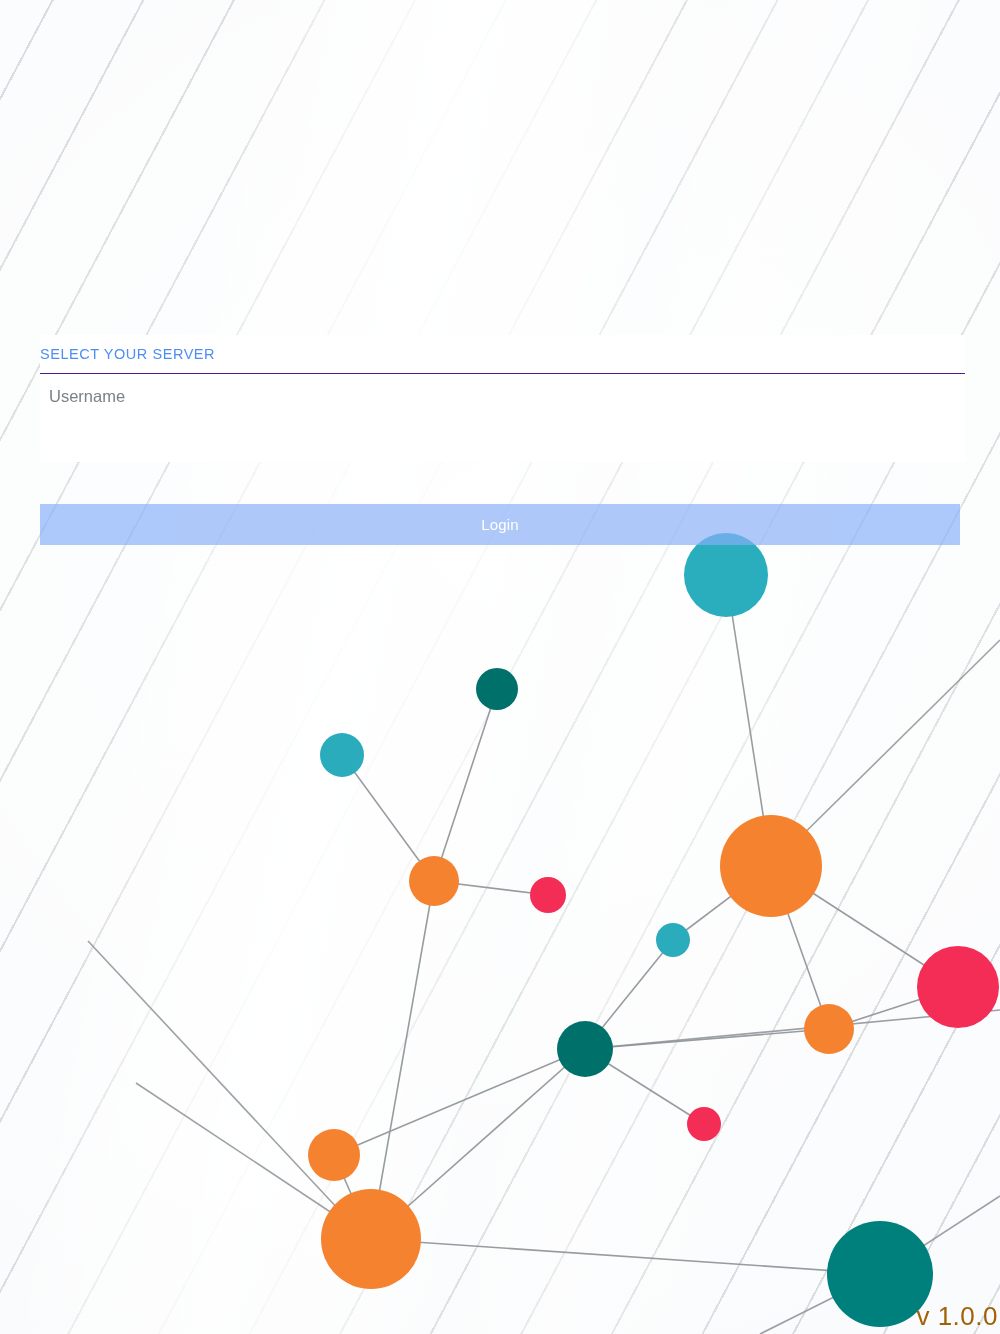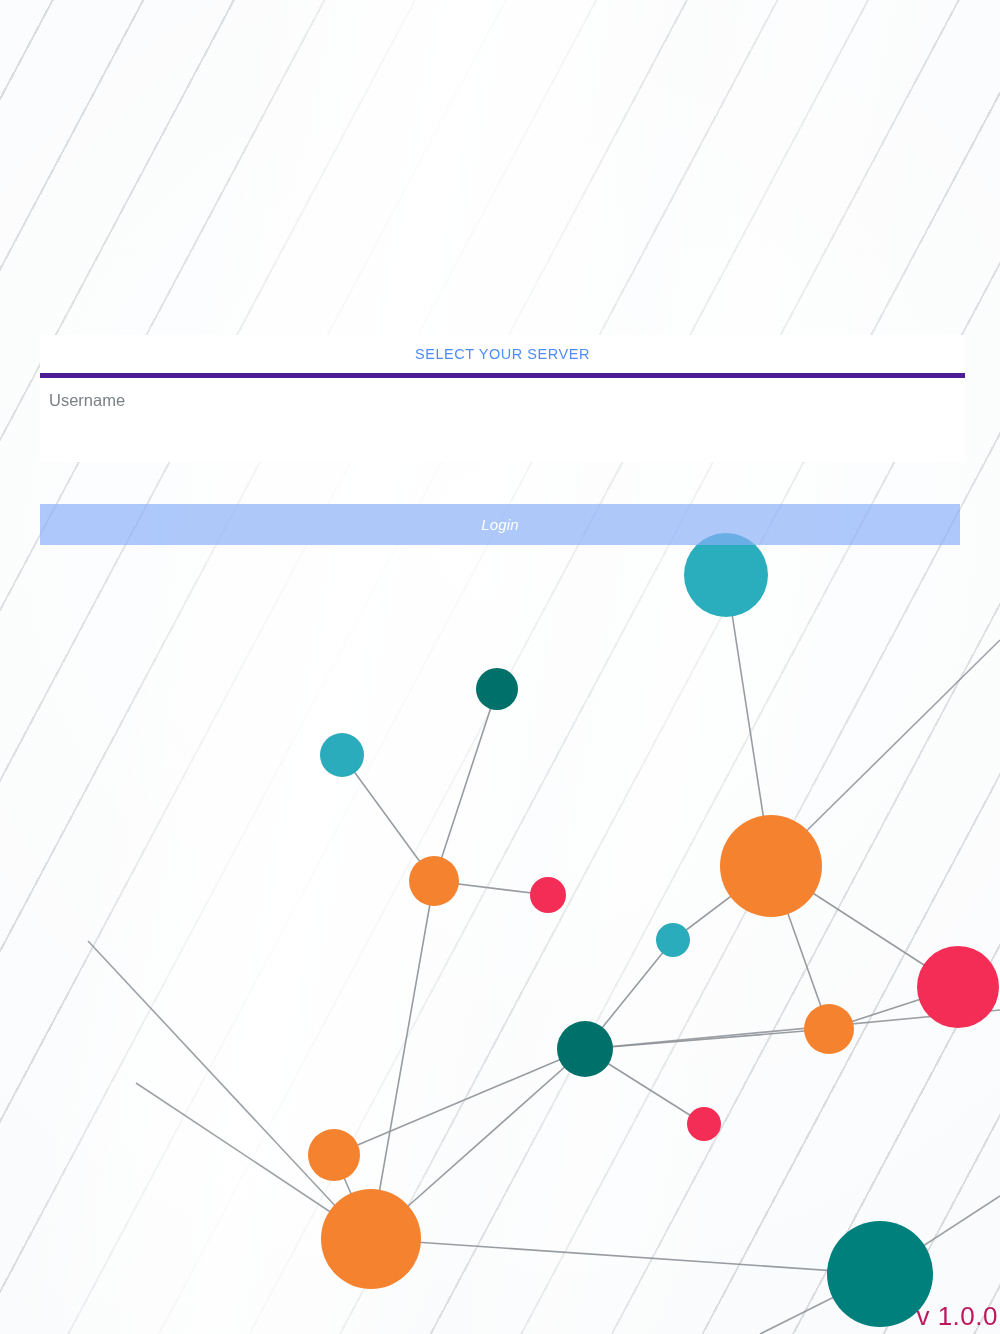--- a/index.html
+++ b/index.html
@@ -95,33 +95,33 @@
     top: 335px;
     width: 925px;
     height: 127px;
     background: #ffffff;
     box-shadow: 0 0 0 0 rgba(0,0,0,0);
     z-index: 5;
   }
 
   .card-title {
     display: block;
-    text-align: center;
+    text-align: left;
     color: #4d8df6;
     font-size: 14.5px;
     letter-spacing: 0.55px;
     line-height: 38px;
     height: 38px;
     font-weight: 400;
   }
 
   .field {
     position: relative;
     height: 44px;
-    border-top: 5px solid #4c1d95;
+    border-top: 1px solid #4c1d95;
     display: flex;
     align-items: flex-start;
   }
   .field-input {
     width: 100%;
     height: 100%;
     border: none;
     outline: none;
     background: transparent;
     font-family: "Liberation Sans", sans-serif;
@@ -144,29 +144,28 @@
     height: 41px;
     border: none;
     background: rgba(136,174,248,0.68);
     color: #ffffff;
     font-family: "Liberation Sans", sans-serif;
     font-size: 15px;
     letter-spacing: 0.15px;
     cursor: pointer;
     z-index: 5;
     padding: 0;
-    font-style: italic;
   }
 
   
   .version-label {
     position: absolute;
     right: 2px;
     bottom: 2px;
-    color: #be185d;
+    color: #a16207;
     font-size: 26px;
     letter-spacing: 0.5px;
     z-index: 6;
     font-family: "Liberation Sans", sans-serif;
   }
 </style>
 </head>
 <body>
 
 <div id="app">

